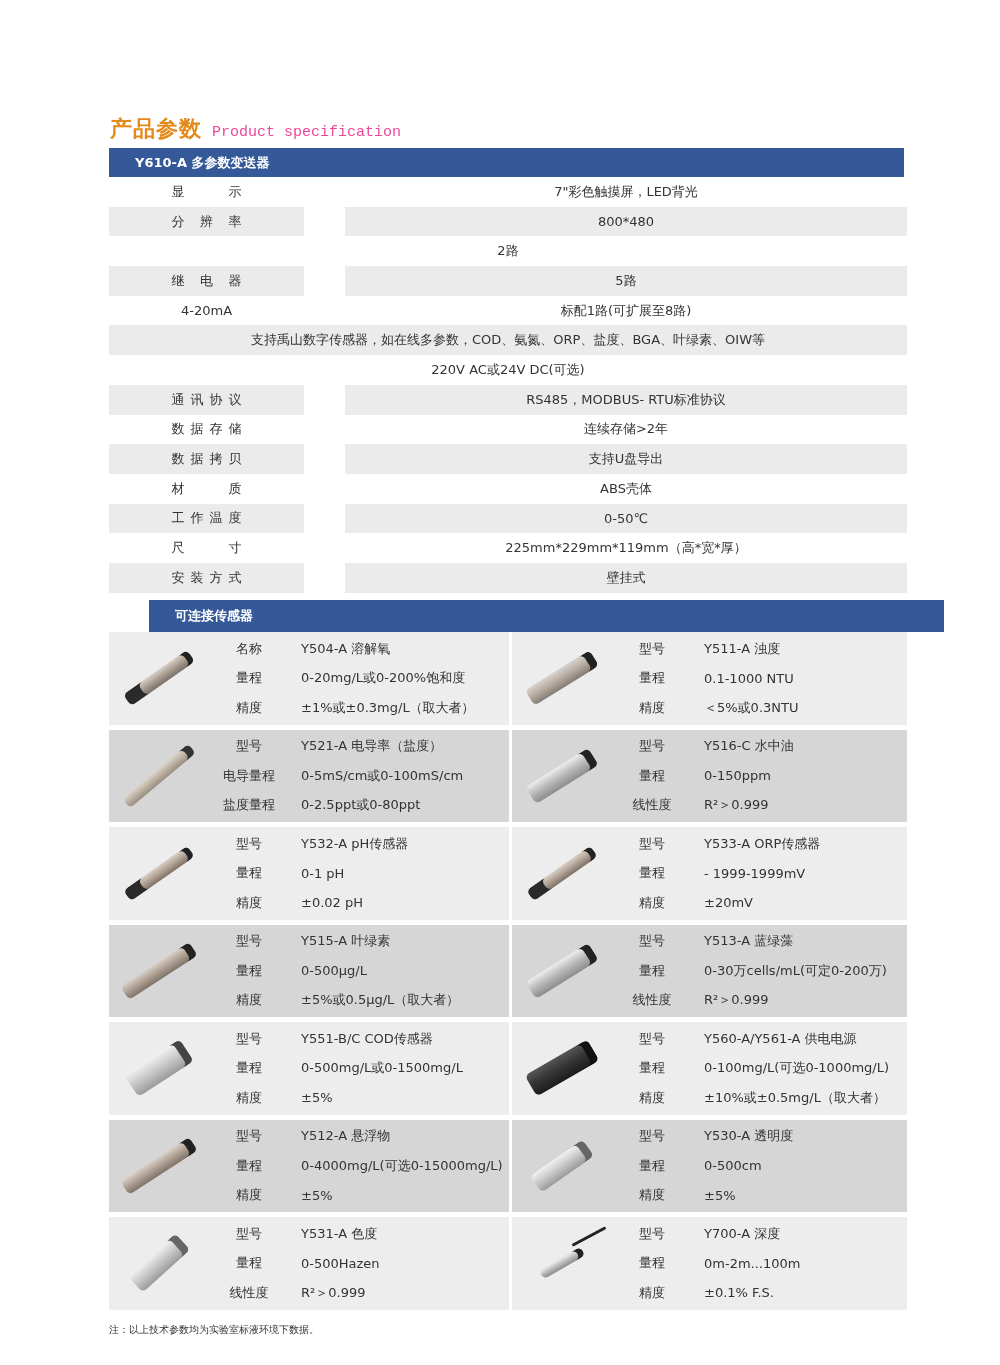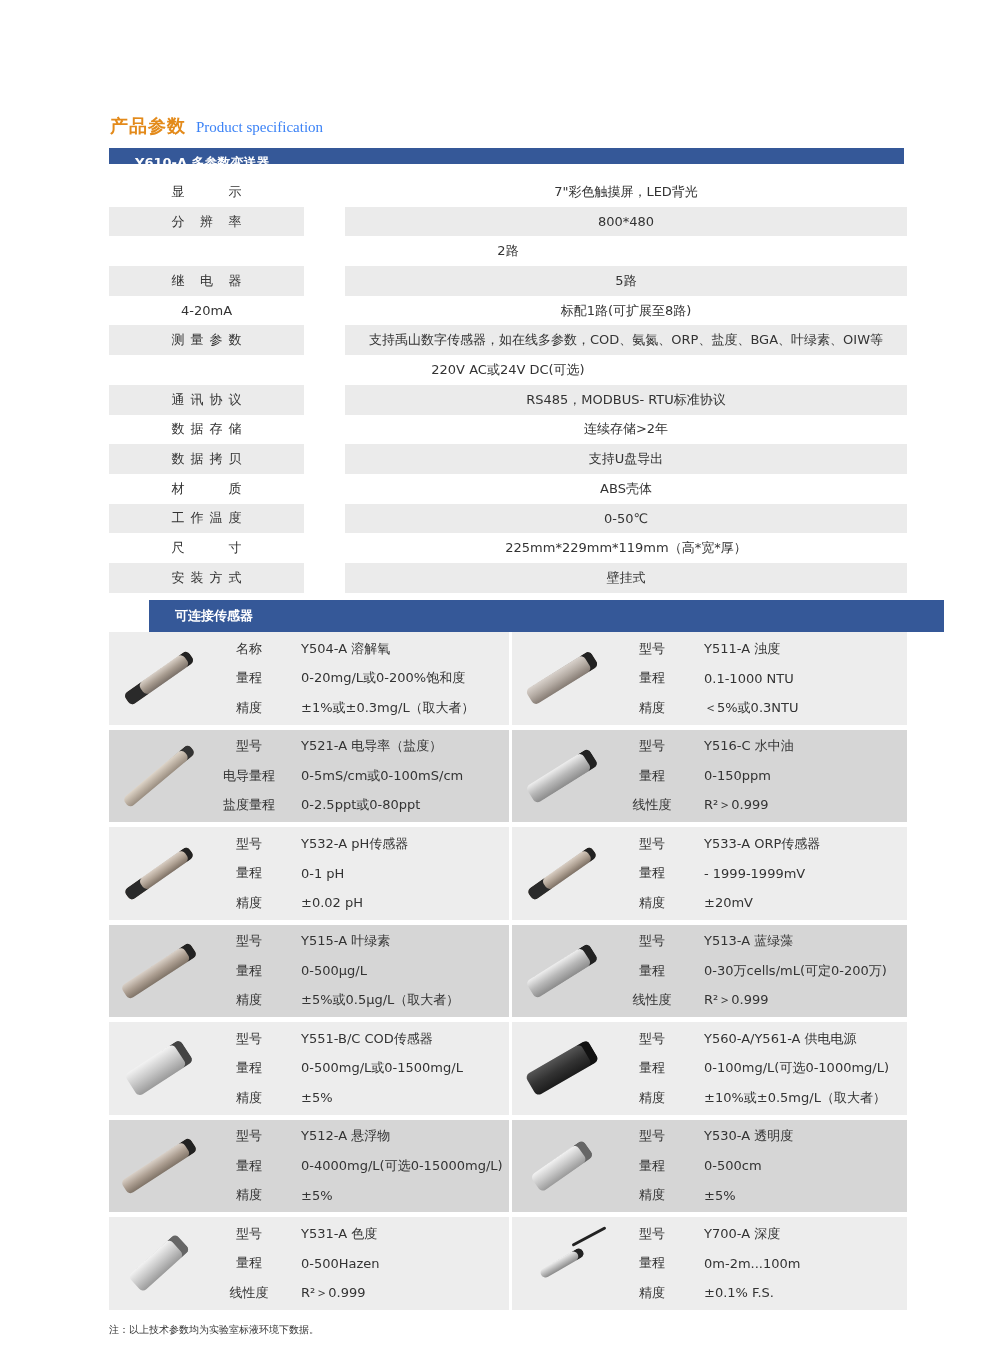--- a/index.html
+++ b/index.html
@@ -1,23 +1,23 @@
 <!DOCTYPE html>
 <html><head>
 <meta charset="utf-8">
 <style>
   * { box-sizing: border-box; margin: 0; padding: 0; }
   html, body { width: 1000px; height: 1365px; background: #ffffff; }
   body { position: relative; font-family: "DejaVu Sans", "Liberation Sans", sans-serif; color: #333; overflow: hidden; }
 
   .title-row { position: absolute; left: 110px; top: 114px; display: flex; align-items: baseline; gap: 10px; }
-  .title-cn { font-size: 18px; font-weight: bold; color: #e38a1a; letter-spacing: 1px; }
-  .title-en { font-family: Liberation Serif, serif; font-size: 15px; color: #3b82f6; }
-
-  .bar { position: absolute; left: 109px; width: 795px; height: 16px; background: #355898; color: #fff; font-size: 13px; font-weight: bold; line-height: 29px; padding-left: 26px; }
+  .title-cn { font-size: 22px; font-weight: bold; color: #e38a1a; letter-spacing: 1px; }
+  .title-en { font-family: Liberation Mono, monospace; font-size: 15px; color: #ec4899; }
+
+  .bar { position: absolute; left: 109px; width: 795px; height: 29px; background: #355898; color: #fff; font-size: 13px; font-weight: bold; line-height: 29px; padding-left: 26px; }
   .bar.b1 { top: 148px; }
   .bar.b2 { top: 600px; height: 32px; line-height: 32px; margin-left: 40px; }
 
   .spec-table { position: absolute; left: 109px; top: 177px; width: 798px; }
   .spec-row { display: flex; height: 29.7px; font-size: 13px; color: #333; gap: 37px; }
   .spec-row .k, .spec-row .v { display: flex; align-items: center; justify-content: center; height: 100%; }
   .spec-row .k { width: 195px; margin-right: 4px; }
   .spec-row .k span { display: inline-block; width: 70px; text-align-last: justify; text-align: justify; }
   .spec-row .v { flex: 1; }
   .spec-row.alt .k, .spec-row.alt .v { background: #ebebeb; }
@@ -67,23 +67,20 @@
       </div>
       <div class="v">5路</div>
     </div>
     <div class="spec-row">
       <div class="k">
         <span style="text-align-last: center;">4-20mA</span>
       </div>
       <div class="v">标配1路(可扩展至8路)</div>
     </div>
     <div class="spec-row alt">
-      <div class="k">
-        <span>测量参数</span>
-      </div>
       <div class="v">支持禹山数字传感器，如在线多参数，COD、氨氮、ORP、盐度、BGA、叶绿素、OIW等</div>
     </div>
     <div class="spec-row">
       <div class="v">220V AC或24V DC(可选)</div>
     </div>
     <div class="spec-row alt">
       <div class="k">
         <span>通讯协议</span>
       </div>
       <div class="v">RS485，MODBUS- RTU标准协议</div>

